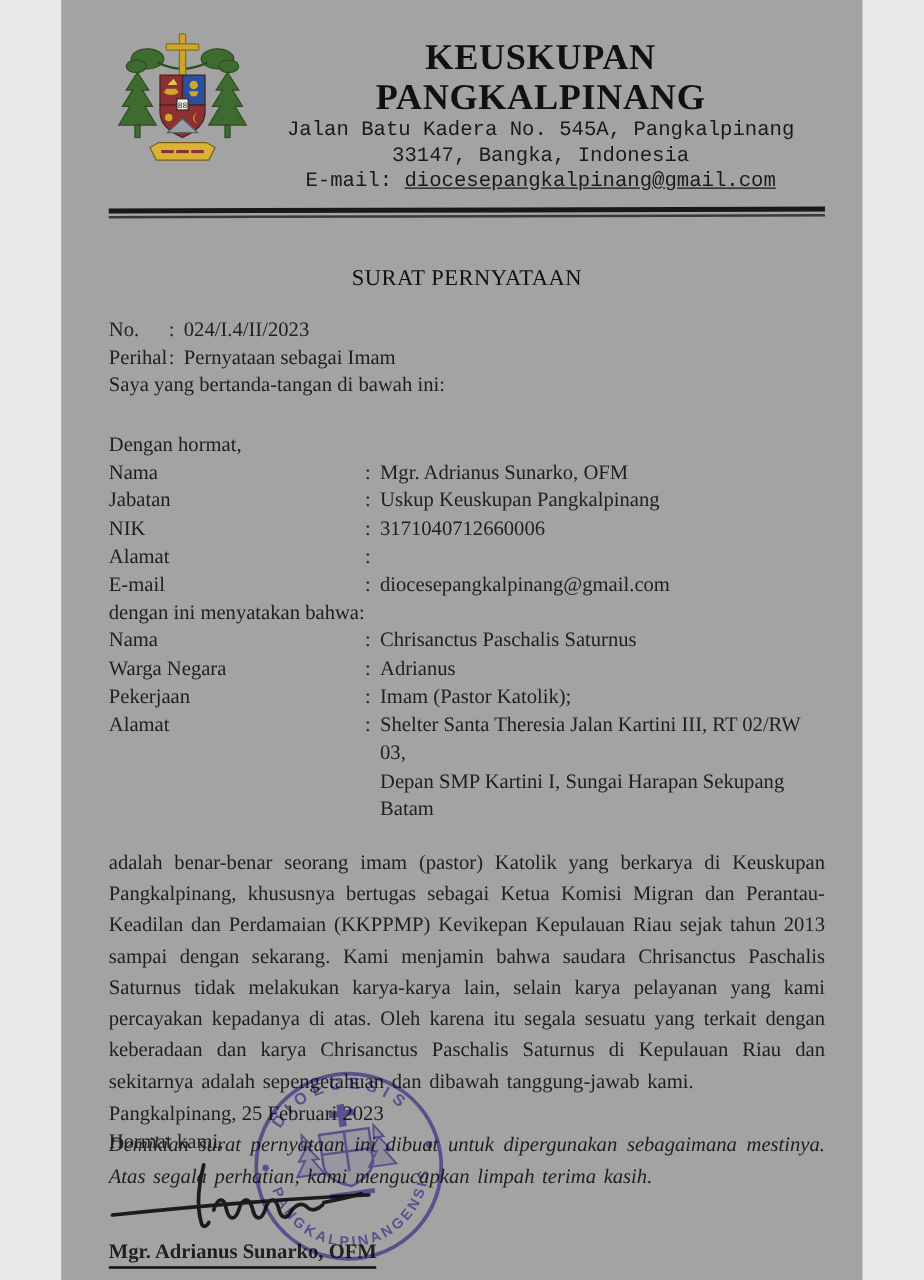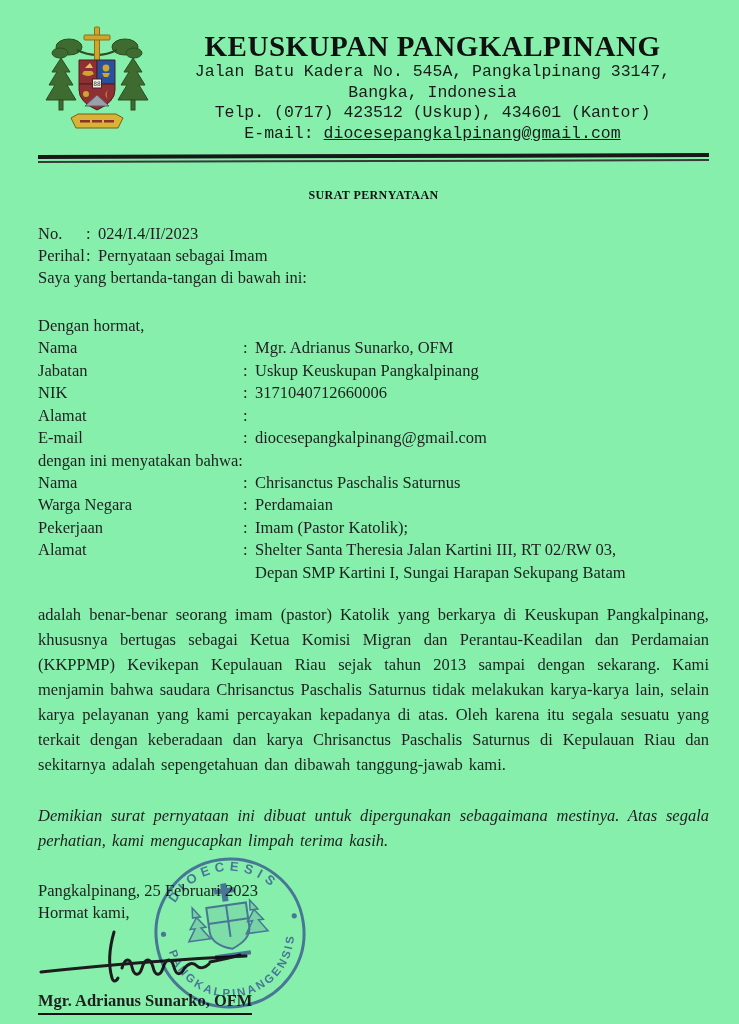--- a/index.html
+++ b/index.html
@@ -1,34 +1,34 @@
 <!DOCTYPE html>
 <html><head>
 <meta charset="utf-8">
 <style>
   html,body{margin:0;padding:0;background:#e8e8e8;}
   .page{
-    position:relative; width:739px; height:1024px; margin:0 auto;
-    background:#86efac; overflow:hidden;
+    position:relative; width:641px; height:1024px; margin:0 auto;
+    background:#a3a3a3; overflow:hidden;
     font-family:"Liberation Serif","DejaVu Serif",serif;
     color:#1f1f1f;
   }
   .content{position:absolute; left:38px; right:30px; top:0;}
 
   
   .letterhead{display:flex; margin-top:24px; align-items:flex-start;}
   .logo-box{width:118px; height:114px; flex:0 0 auto;}
   .head-text{flex:1; text-align:center; padding-top:6px;}
   .org-name{font-size:29px; font-weight:bold; letter-spacing:0.5px; color:#111; line-height:32px;}
   .head-line{font-size:16.5px; line-height:20.5px; color:#1a1a1a;font-family:Liberation Mono, monospace;}
   .u{text-decoration:underline;}
   .rule{margin-top:10px; border-top:4px solid #181818; border-bottom:2px solid #3a3a3a; height:2px; transform:rotate(-0.15deg);}
 
   
-  .doc-title{margin-top:26px; text-align:center; font-size:12px; font-weight:bold; letter-spacing:0.4px; color:#111;}
+  .doc-title{margin-top:38px; text-align:center; font-size:18px; font-weight:normal; letter-spacing:0.4px; color:#111;}
   .meta{margin-top:20px; font-size:16.5px; line-height:22px;}
   .meta-row{display:flex;}
   .meta-label{width:48px;}
   .colon{width:12px; text-align:left;}
 
   
   .line{font-size:16.5px; line-height:22px;}
   .salutation{margin-top:26px;}
   .rows{font-size:16.5px;}
   .info-row{display:flex; line-height:22.5px;}
@@ -99,21 +99,20 @@
             <path d="M32,94 l7,-4 h38 l7,4 l-5,10 h-42 z" fill="#d8b335" stroke="#7a5c17" stroke-width="1"></path>
             <rect x="41" y="96" width="10" height="2.5" fill="#8e2f33"></rect>
             <rect x="53" y="96" width="10" height="2.5" fill="#8e2f33"></rect>
             <rect x="65" y="96" width="10" height="2.5" fill="#8e2f33"></rect>
           </g>
         </svg>
       </div>
       <div class="head-text">
         <div class="org-name">KEUSKUPAN PANGKALPINANG</div>
         <div class="head-line">Jalan Batu Kadera No. 545A, Pangkalpinang 33147, Bangka, Indonesia</div>
-        <div class="head-line">Telp. (0717) 423512 (Uskup), 434601 (Kantor)</div>
         <div class="head-line"><span>E-mail: </span><span class="u">diocesepangkalpinang@gmail.com</span></div>
       </div>
     </div>
 
     <div class="rule"></div>
 
     <div class="doc-title">SURAT PERNYATAAN</div>
 
     <div class="meta">
 
@@ -182,21 +181,21 @@
           <div class="colon">:</div>
           <div class="info-value">
             <div>Chrisanctus Paschalis Saturnus</div>
           </div>
         </div>
 
         <div class="info-row">
           <div class="info-label">Warga Negara</div>
           <div class="colon">:</div>
           <div class="info-value">
-            <div>Perdamaian</div>
+            <div>Adrianus</div>
           </div>
         </div>
 
         <div class="info-row">
           <div class="info-label">Pekerjaan</div>
           <div class="colon">:</div>
           <div class="info-value">
             <div>Imam (Pastor Katolik);</div>
           </div>
         </div>

